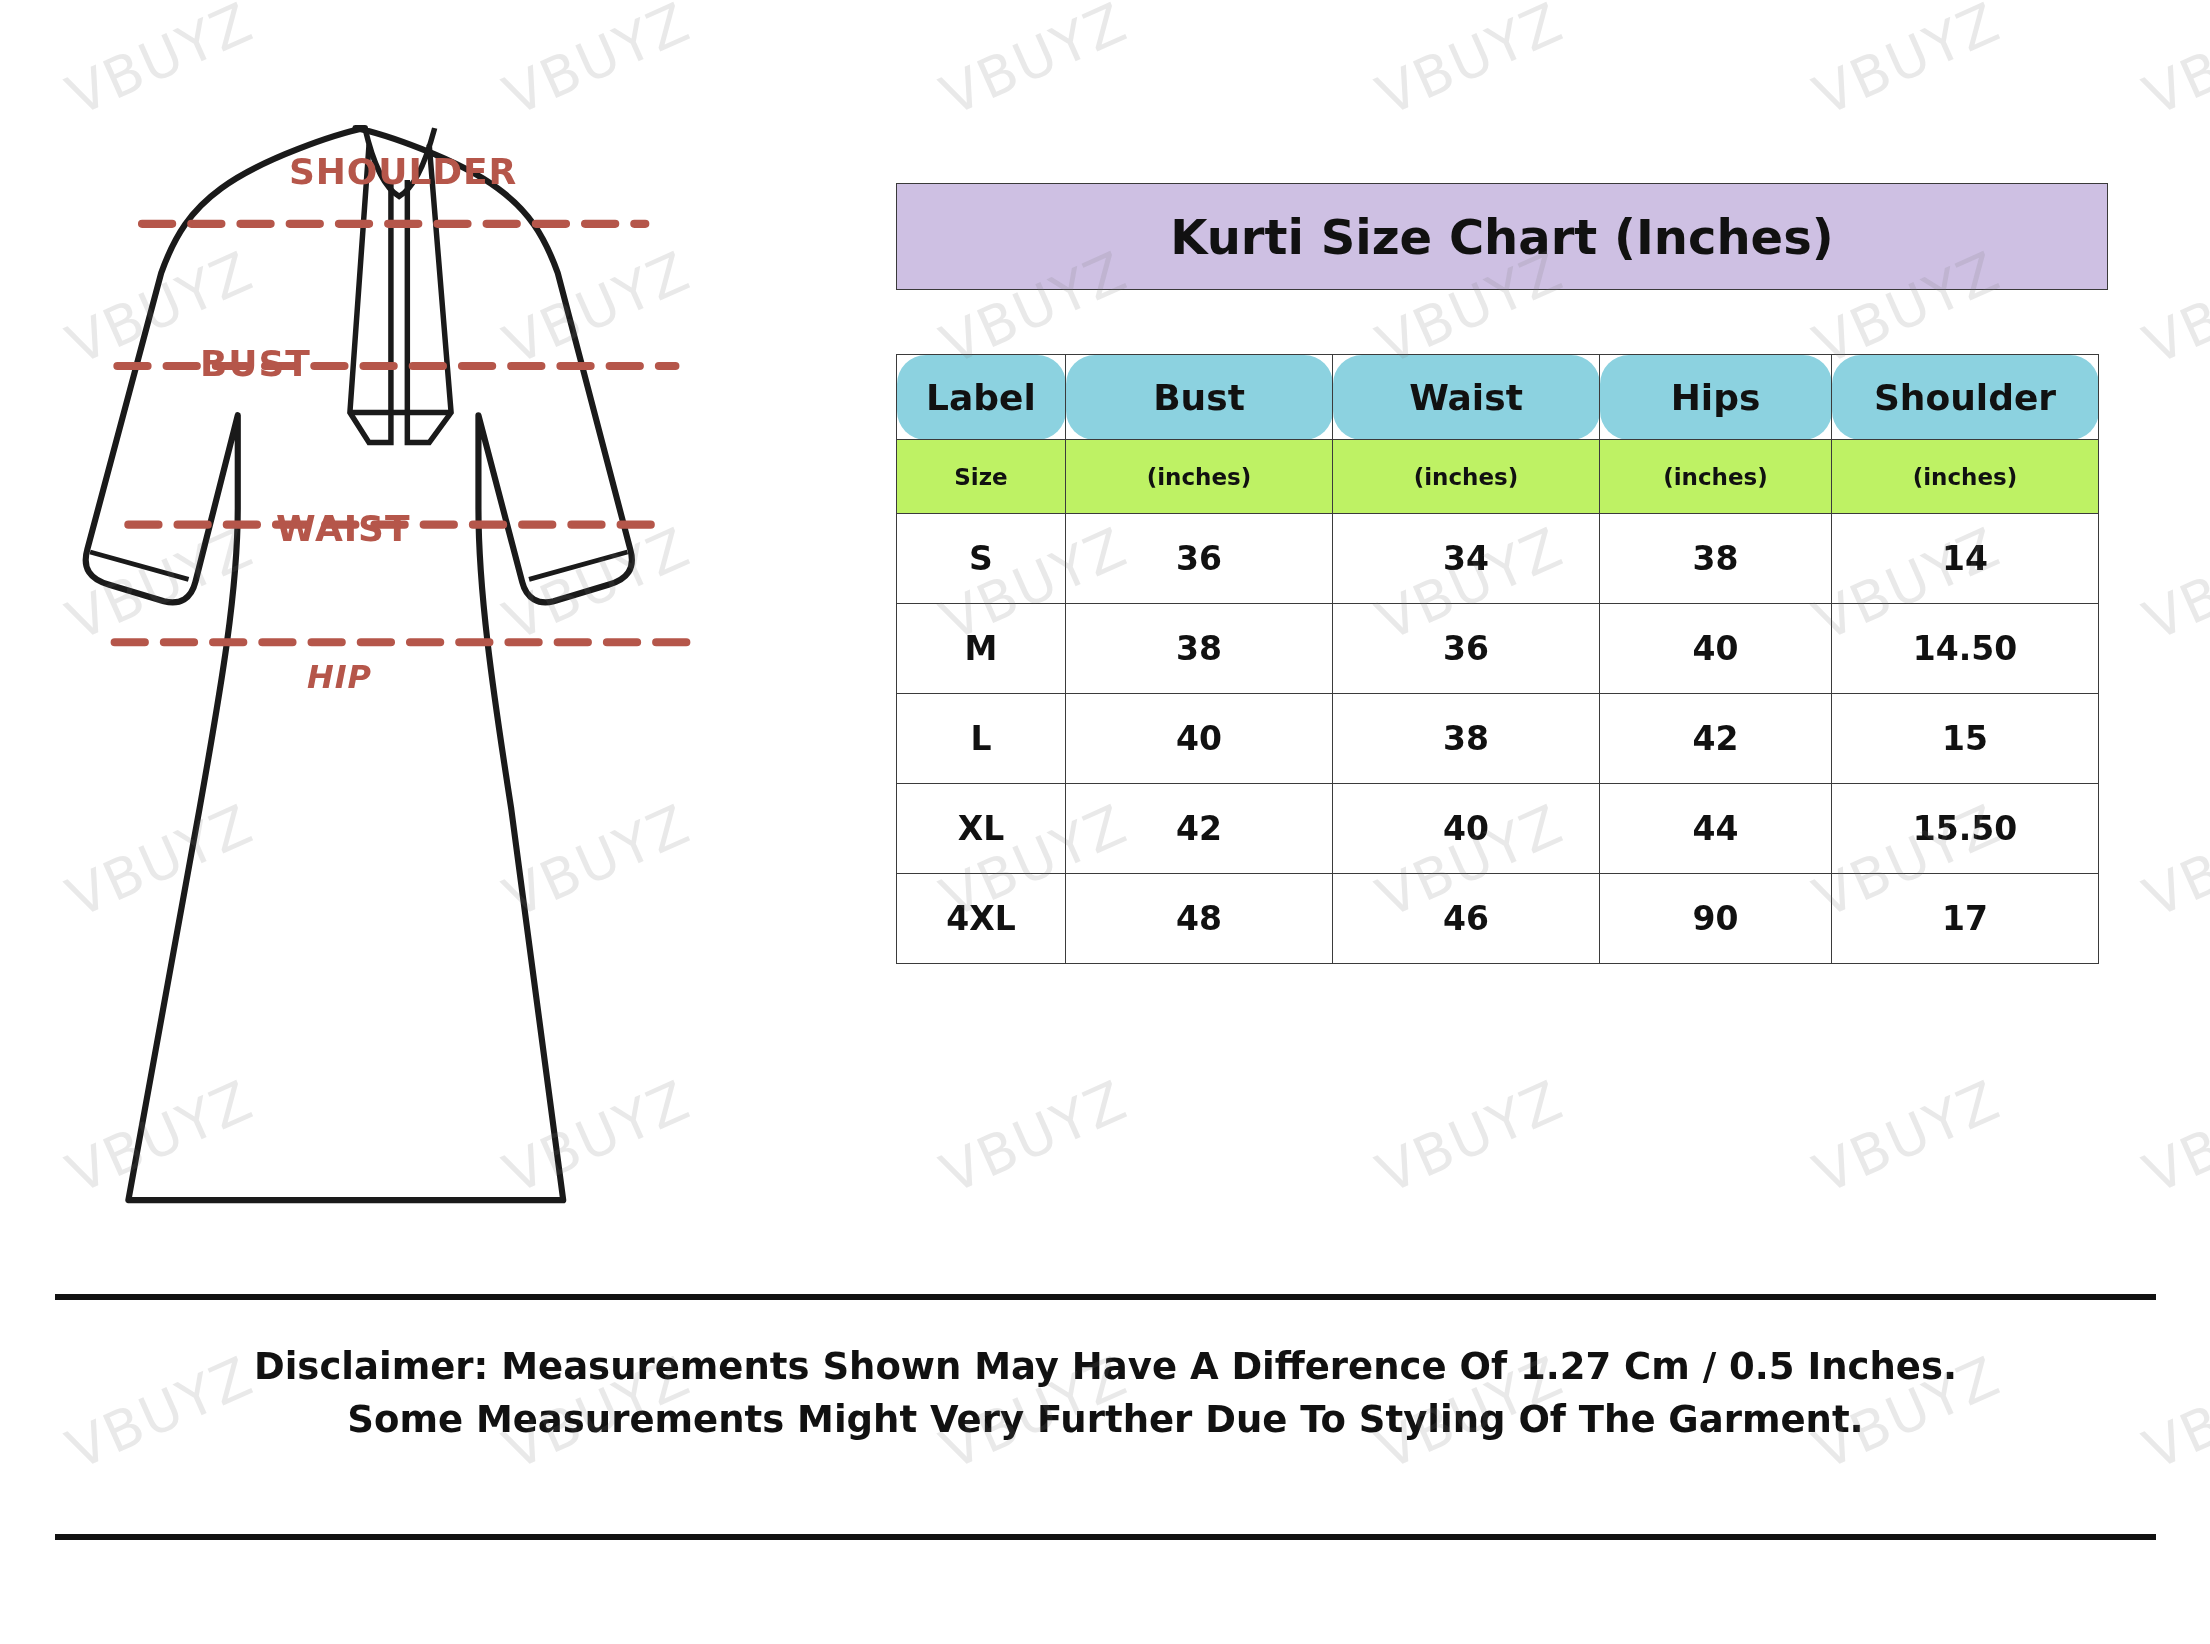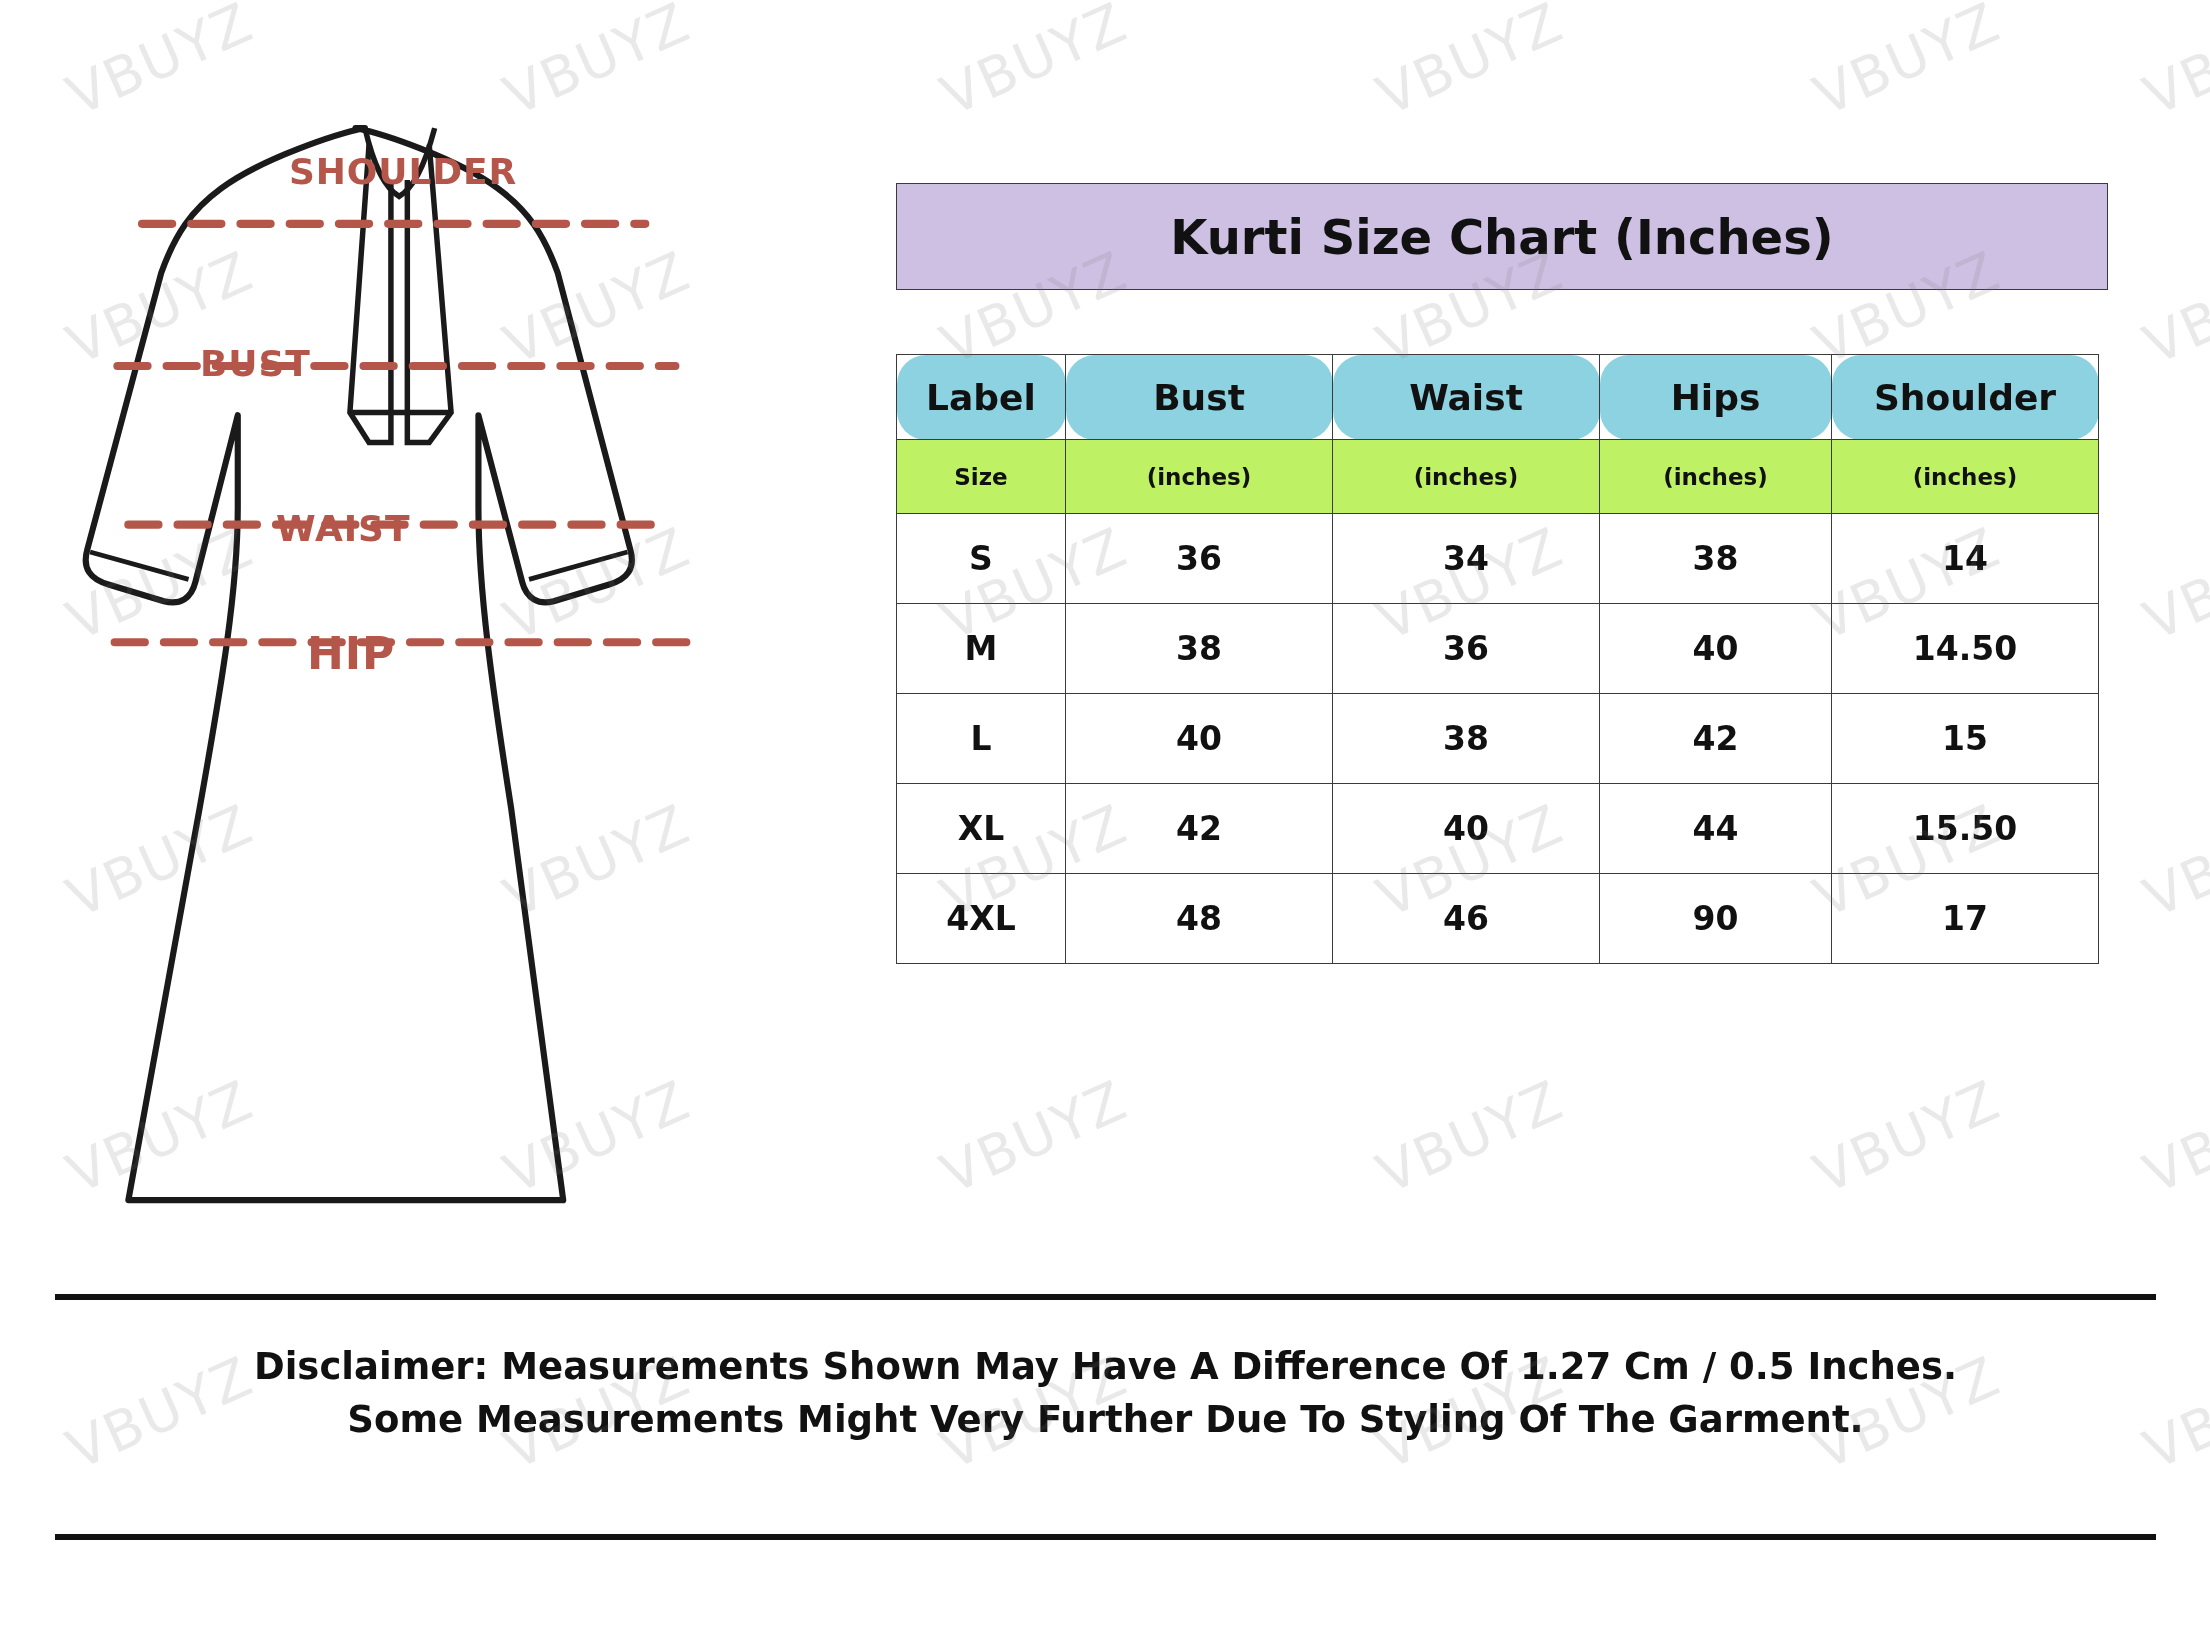--- a/index.html
+++ b/index.html
@@ -183,21 +183,21 @@
         <path d="M44 196 L 452 196"></path>
         <path d="M52 312 L 446 312"></path>
         <path d="M42 398 L 462 398"></path>
       </g>
     </svg>
 
     <div style="position:absolute;left:0;top:0;width:829px;height:1176px;">
       <span style="position:absolute;left:236px;top:53px;font-size:36px;font-weight:bold;color:#b5564a;letter-spacing:0.9px;">SHOULDER</span>
       <span style="position:absolute;left:147px;top:245px;font-size:36px;font-weight:bold;color:#b5564a;letter-spacing:0.9px;">BUST</span>
       <span style="position:absolute;left:223px;top:410px;font-size:36px;font-weight:bold;color:#b5564a;letter-spacing:0.9px;">WAIST</span>
-      <span style="position:absolute;left:254px;top:530px;font-size:44px;font-weight:bold;color:#b5564a;letter-spacing:0.9px;">HIP</span>
+      <span style="position:absolute;left:254px;top:560px;font-size:32px;font-weight:bold;color:#b5564a;letter-spacing:0.9px;font-style:italic;">HIP</span>
     </div>
   </div>
 
   <div id="chart-panel">
     <div id="chart-title-box">
       <span id="chart-title">Kurti Size Chart (Inches)</span>
     </div>
 
     <table class="size-table">
       <colgroup>

